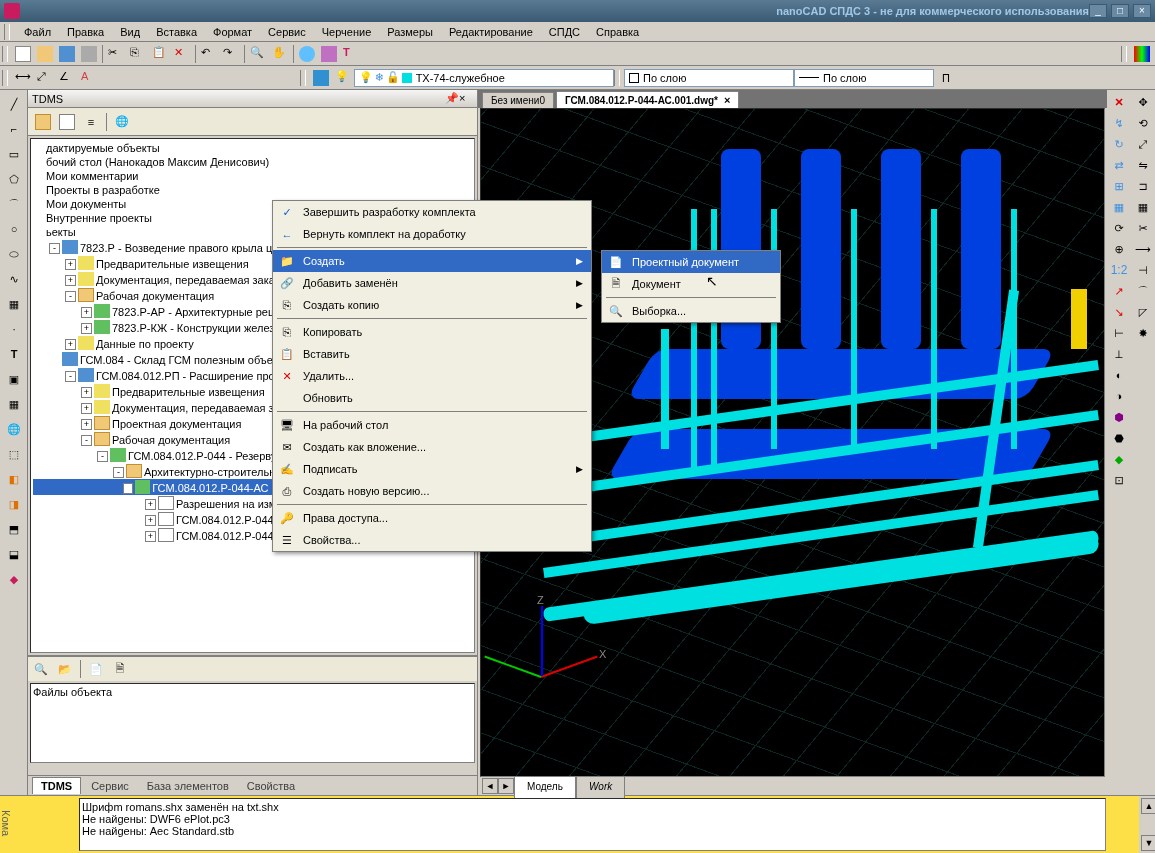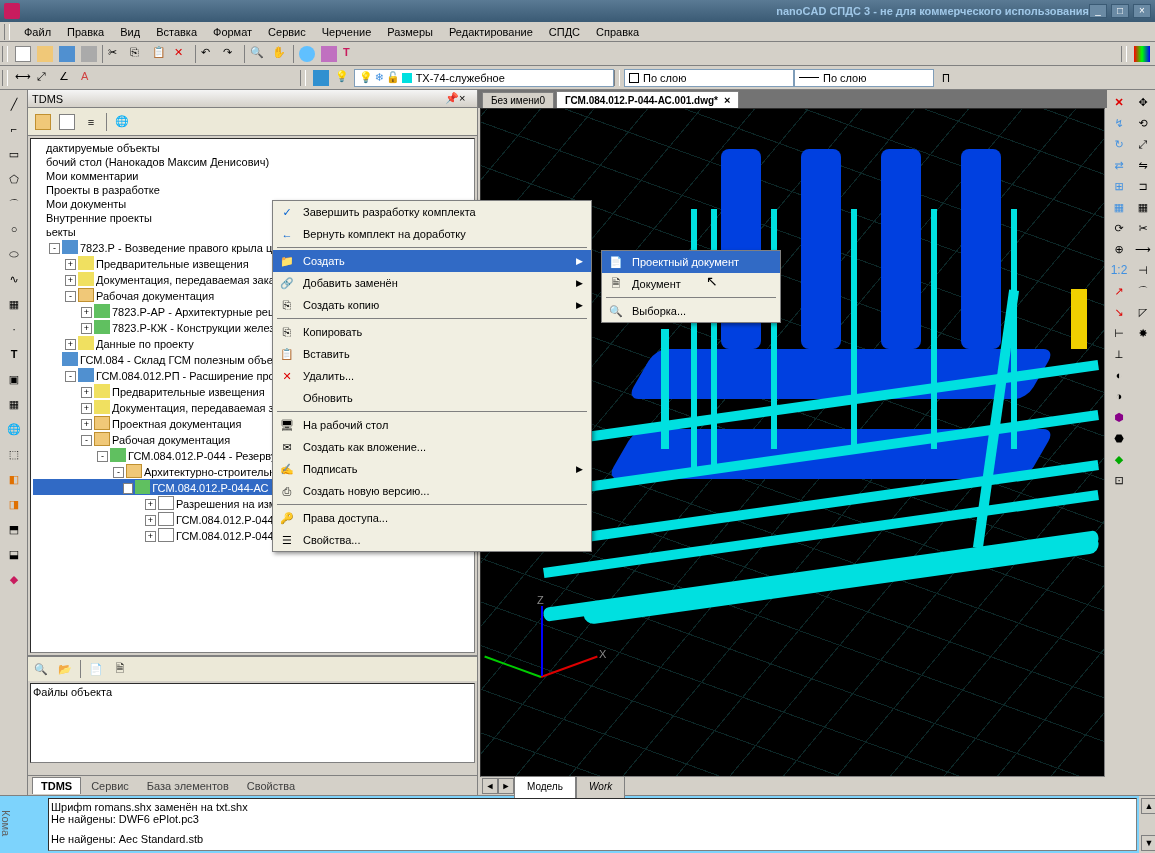--- a/index.html
+++ b/index.html
@@ -59,21 +59,21 @@
 .pipe.v { background: #0040e0; }
 .axis { position: absolute; bottom: 100px; left: 60px; }
 .vp-bottom-tabs { height: 18px; background: #d4d0c8; display: flex; align-items: center; padding: 0 4px; }
 .vp-btab { padding: 7px 12px; background: #fff; border: 1px solid #808080; font-size: 10px; cursor: pointer; }
 .vp-btab:first-child { font-weight: bold; }
 .vp-scroll-btn { width: 16px; height: 16px; background: #d4d0c8; border: 1px solid #808080; cursor: pointer; display: flex; align-items: center; justify-content: center; font-size: 9px; }
 
 .right-tools { width: 24px; background: #d4d0c8; display: flex; flex-direction: column; padding: 2px; gap: 1px; }
 .right-tools .toolbar-btn { width: 20px; height: 20px; }
 
-.cmdline-area { height: 58px; background: #7dd3fc; display: flex; border-top: 1px solid #808080; }
+.cmdline-area { height: 58px; background: #fde047; display: flex; border-top: 1px solid #808080; gap: 31px; }
 .cmd-label { width: 46px; display: flex; align-items: flex-end; justify-content: center; padding-bottom: 2px; writing-mode: vertical-rl; color: #606060; }
 .cmd-body { flex: 1; background: #fff; border: 1px inset #808080; margin: 2px; padding: 2px; font-family: 'Courier New', monospace; font-size: 11px; overflow: hidden; }
 
 .ctx-menu { position: absolute; background: #f1efe2; border: 1px solid #808080; box-shadow: 2px 2px 4px rgba(0,0,0,0.4); z-index: 1000; min-width: 320px; }
 .ctx-item { display: flex; align-items: center; padding: 3px 8px 3px 4px; cursor: pointer; }
 .ctx-item:hover, .ctx-item.hover { background: #316ac5; color: #fff; }
 .ctx-icon { width: 20px; height: 16px; margin-right: 6px; display: flex; align-items: center; justify-content: center; }
 .ctx-label { flex: 1; }
 .ctx-arrow { font-size: 9px; }
 .ctx-sep { height: 1px; background: #808080; margin: 2px 4px; }
@@ -619,21 +619,21 @@
         <span>✸</span>
       </div>
   </div>
 </div>
 
 <div class="cmdline-area">
   <div class="cmd-label">Кома</div>
   <div class="cmd-body" id="cmd-body">
       <div style="min-height: 11px;">Шрифm romans.shx заменён на txt.shx</div>
       <div style="min-height: 11px;">Не найgены: DWF6 ePlot.pc3</div>
-      <div style="min-height: 11px; margin-top: 8px;">Не найgены: Aec Standard.stb</div>
+      <div style="min-height: 11px;">Не найgены: Aec Standard.stb</div>
       <div style="min-height: 11px;"></div>
       <div style="min-height: 11px;">Команgа:</div>
     </div>
   <div style="width:16px;background:#d4d0c8;display:flex;flex-direction:column;justify-content:space-between;padding:2px">
     <div class="vp-scroll-btn">▲</div>
     <div class="vp-scroll-btn">▼</div>
   </div>
 </div>
 
 <div class="ctx-menu" style="left:272px;top:200px" id="ctx-menu">

